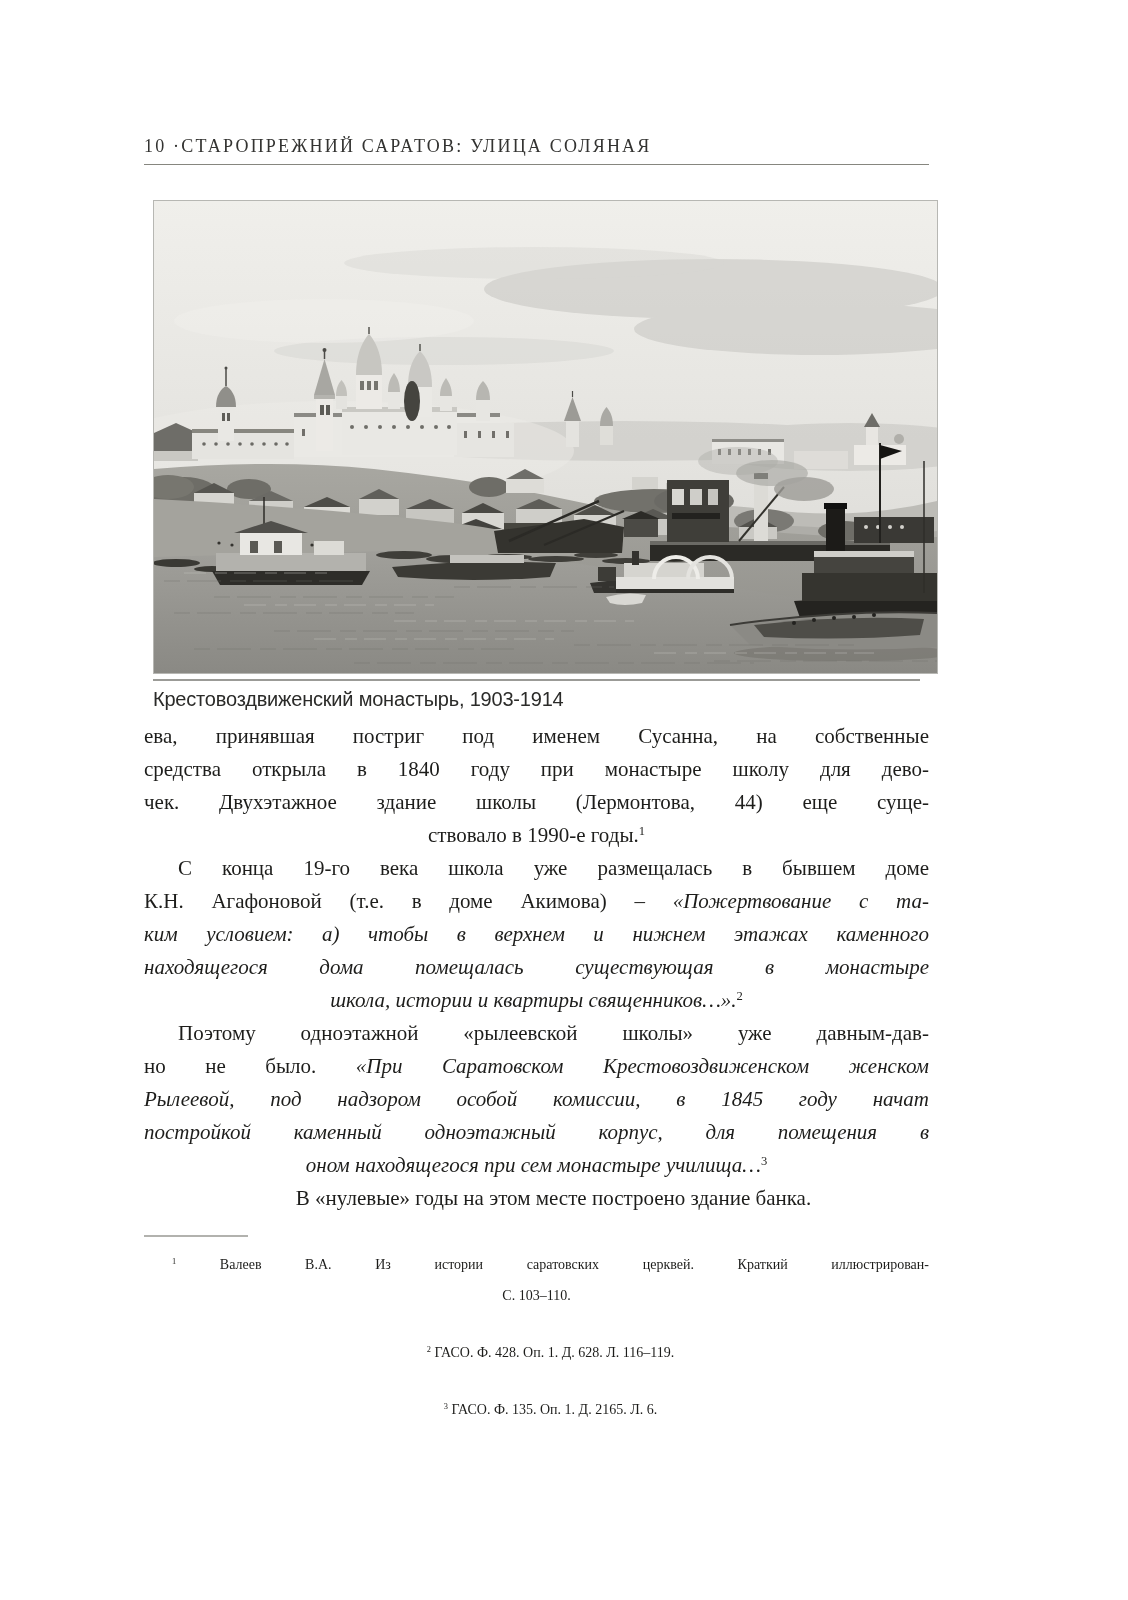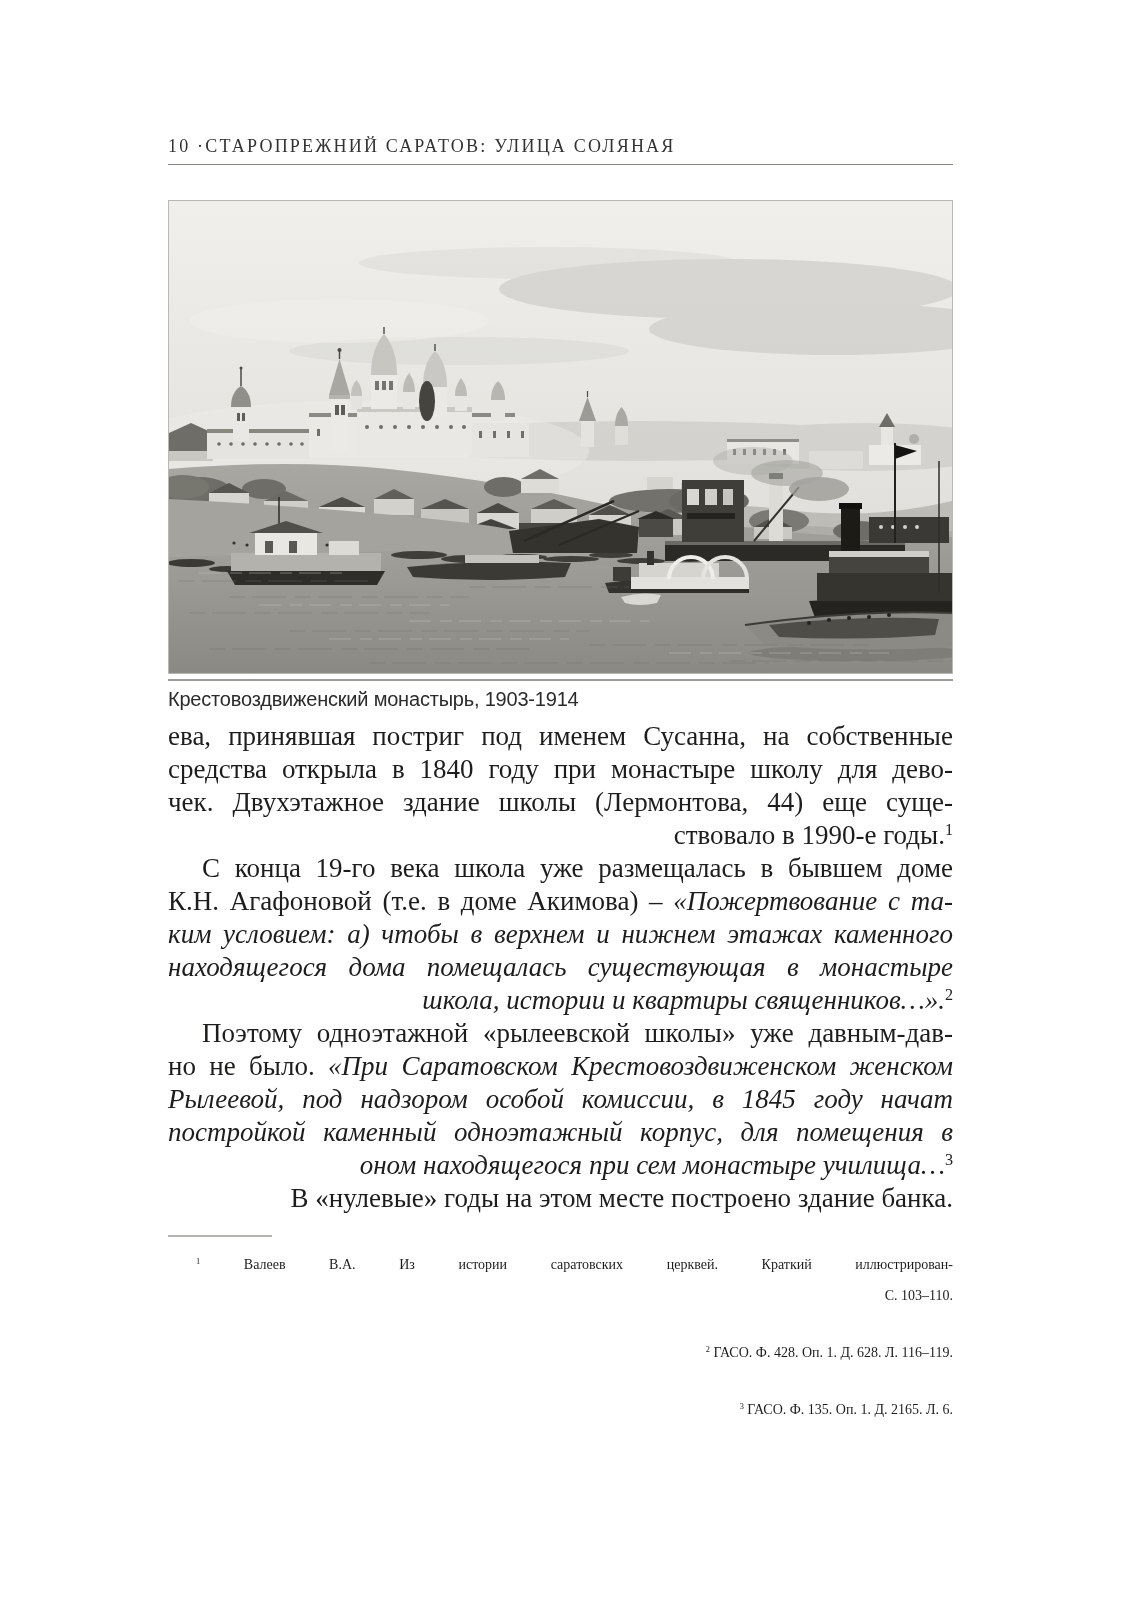--- a/index.html
+++ b/index.html
@@ -12,34 +12,34 @@
   html,body{margin:0;padding:0;background:var(--page);}
   .sheet{
     position:relative;
     width:1128px;height:1600px;
     background:var(--page);
     font-family:"Liberation Serif", serif;
     color:var(--text);
     overflow:hidden;
   }
   .content{
-    position:absolute;left:168px;top:136px;width:785px;
+    position:absolute;left:144px;top:136px;width:785px;
   }
   .running-head{
     font-size:18px;
     letter-spacing:2.2px;
     color:#333331;
     white-space:nowrap;
   }
   .head-rule{
     margin-top:7px;
     border-top:1px solid var(--rule);
     height:0;
   }
-  figure{margin:0;padding:0;}
+  figure{margin:9px;padding:0;}
   .photo-frame{
     margin-top:35px;
     width:783px;height:472px;
     border:1px solid #b7b7b3;
     background:#e6e5e1;
   }
   .photo-frame svg{display:block;width:783px;height:472px;}
   .photo-rule{
     margin-top:5px;
     border-top:2px solid #9b9b97;
@@ -47,24 +47,24 @@
   }
   figcaption{
     margin-top:7px;
     font-family:"Liberation Sans", sans-serif;
     font-size:20px;
     color:var(--caption);
     letter-spacing:-0.2px;
   }
   .body-text{
     margin-top:9px;
-    font-size:27px;
+    font-size:21px;
     line-height:33px;
   }
-  .tline{text-align:right;}
+  .tline{text-align:center;}
   .tline.just{text-align:justify;text-align-last:justify;}
   .tline.find{text-indent:34px;}
   .footnotes{font-size:14px;line-height:31px;}
   .footnotes .tline.find{text-indent:28px;}
   .footnotes .para{margin-bottom:26px;}
   .fn-sep{
     width:104px;
     border-top:2px solid #b2b2ae;
     height:0;
     margin:20px 0 12px 0;

